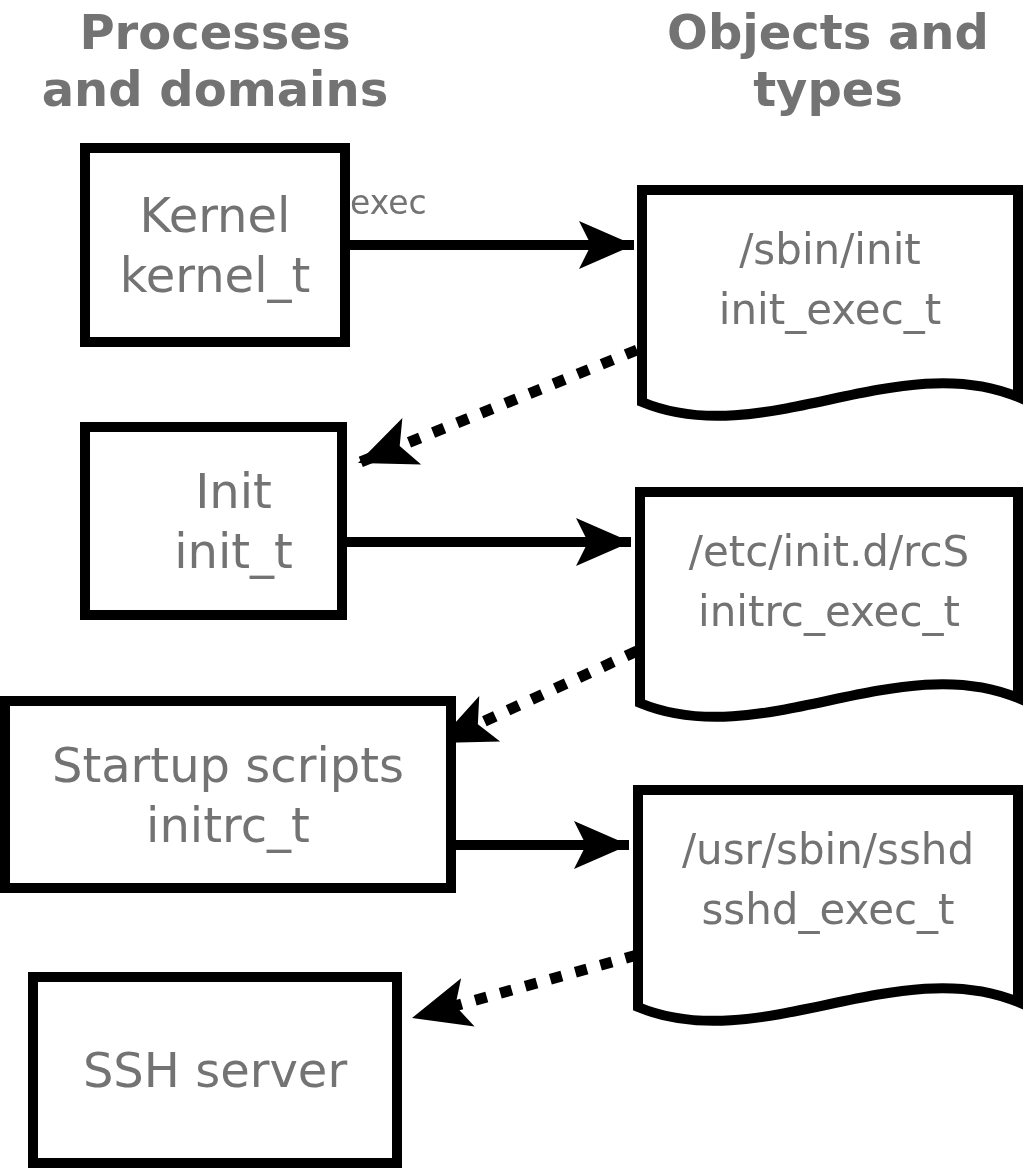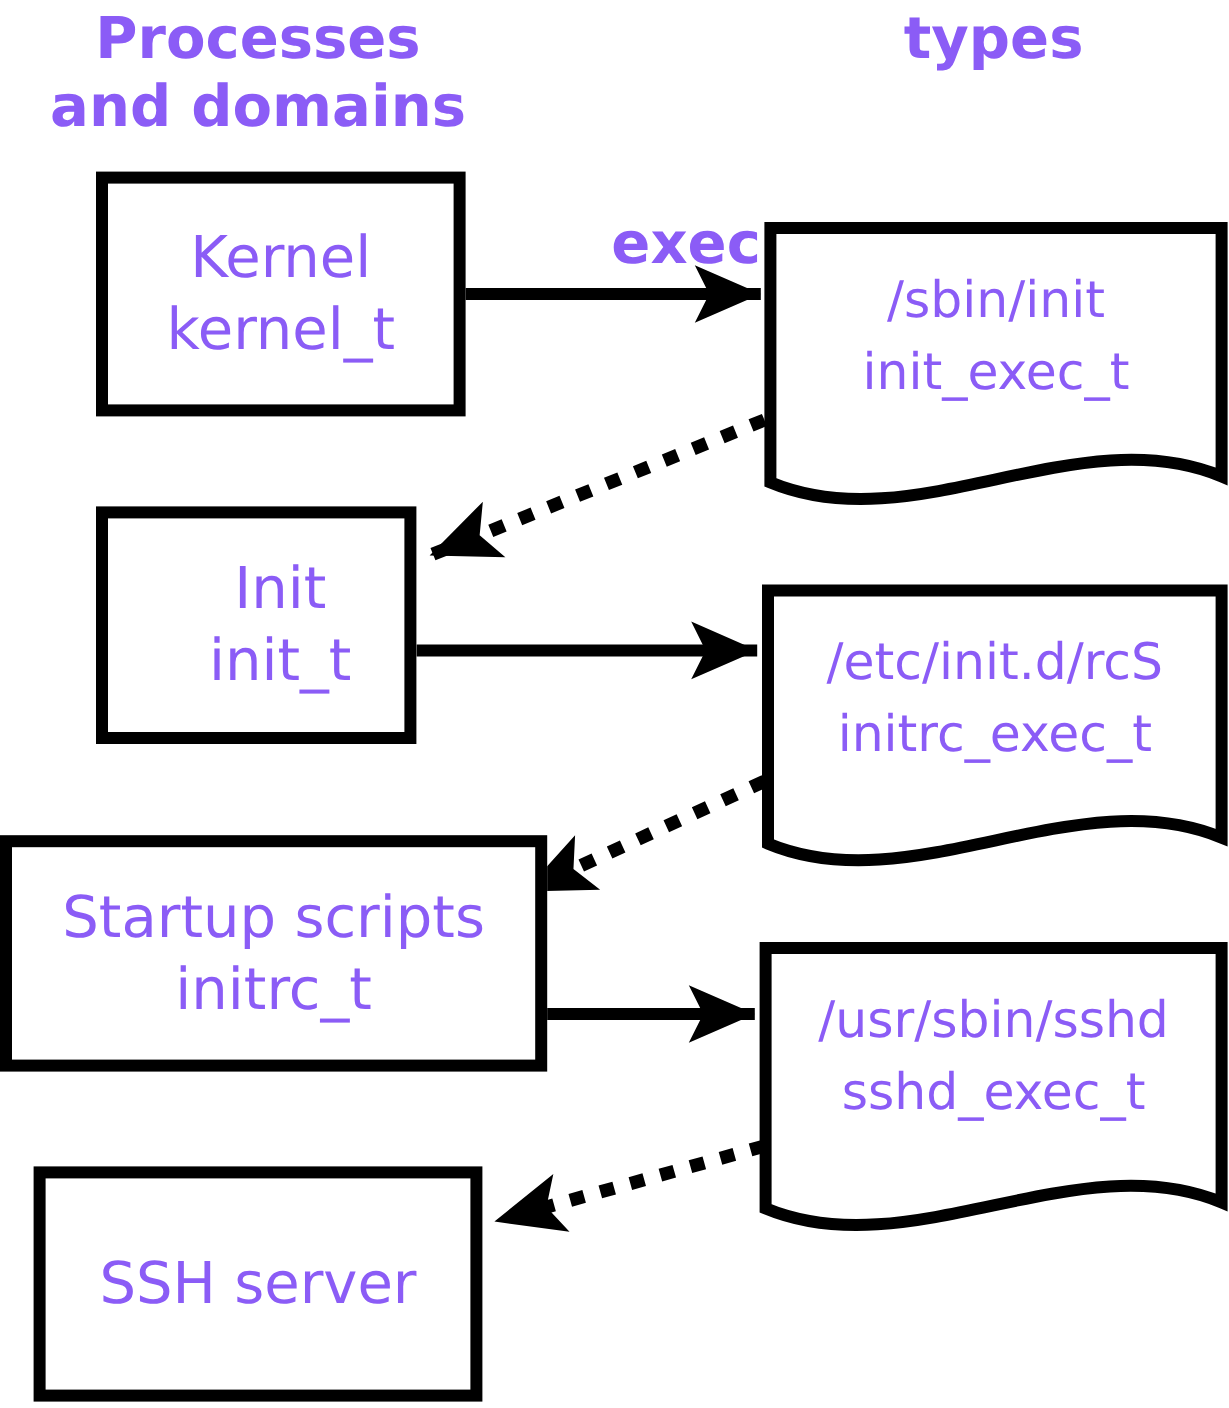--- a/index.html
+++ b/index.html
@@ -6,21 +6,21 @@
     margin: 0;
     padding: 0;
     background: #ffffff;
   }
   #stage {
     position: relative;
     width: 1024px;
     height: 1173px;
     background: #ffffff;
     font-family: "DejaVu Sans", "Liberation Sans", sans-serif;
-    color: #8b5cf6;
+    color: #737373;
     overflow: hidden;
   }
   #wires {
     position: absolute;
     inset: 0;
     width: 1024px;
     height: 1173px;
   }
   .doc-shape {
     fill: #ffffff;
@@ -64,25 +64,24 @@
   .proc-box span { display: block; white-space: nowrap; }
   .doc-text {
     position: absolute;
     text-align: center;
     font-size: 42px;
     line-height: 60px;
   }
   .doc-text span { display: block; white-space: nowrap; }
   .edge-label {
     position: absolute;
-    text-align: right;
-    font-size: 48px;
+    text-align: left;
+    font-size: 33px;
     line-height: 50px;
     white-space: nowrap;
-    font-weight: bold;
   }
 </style>
 </head>
 <body>
 
 <div id="stage">
 
   <svg id="wires" viewBox="0 0 1024 1173" xmlns="http://www.w3.org/2000/svg">
     <defs>
       <marker id="headSolid" orient="auto" markerUnits="userSpaceOnUse" markerWidth="140" markerHeight="140" refX="0" refY="0" overflow="visible">
@@ -104,24 +103,25 @@
     <line class="dotted-line" x1="637" y1="350" x2="358" y2="463" marker-end="url(#headDotted)"></line>
     <line class="dotted-line" x1="637" y1="651" x2="437" y2="743" marker-end="url(#headDotted)"></line>
     <line class="dotted-line" x1="637" y1="955" x2="412" y2="1018" marker-end="url(#headDotted)"></line>
   </svg>
 
   <div class="col-header" style="left:20px; top:4px; width:390px;">
     <span>Processes</span>
     <span>and domains</span>
   </div>
   <div class="col-header" style="left:633px; top:4px; width:390px;">
+    <span>Objects and</span>
     <span>types</span>
   </div>
 
-  <div class="proc-box" style="left:80px; top:143px; width:308px; height:204px;">
+  <div class="proc-box" style="left:80px; top:143px; width:270px; height:204px;">
     <span>Kernel</span>
     <span>kernel_t</span>
   </div>
   <div class="proc-box" style="left:80px; top:422px; width:267px; height:198px;padding-left:40px;">
     <span>Init</span>
     <span>init_t</span>
   </div>
   <div class="proc-box" style="left:0px; top:696px; width:456px; height:197px;">
     <span>Startup scripts</span>
     <span>initrc_t</span>

